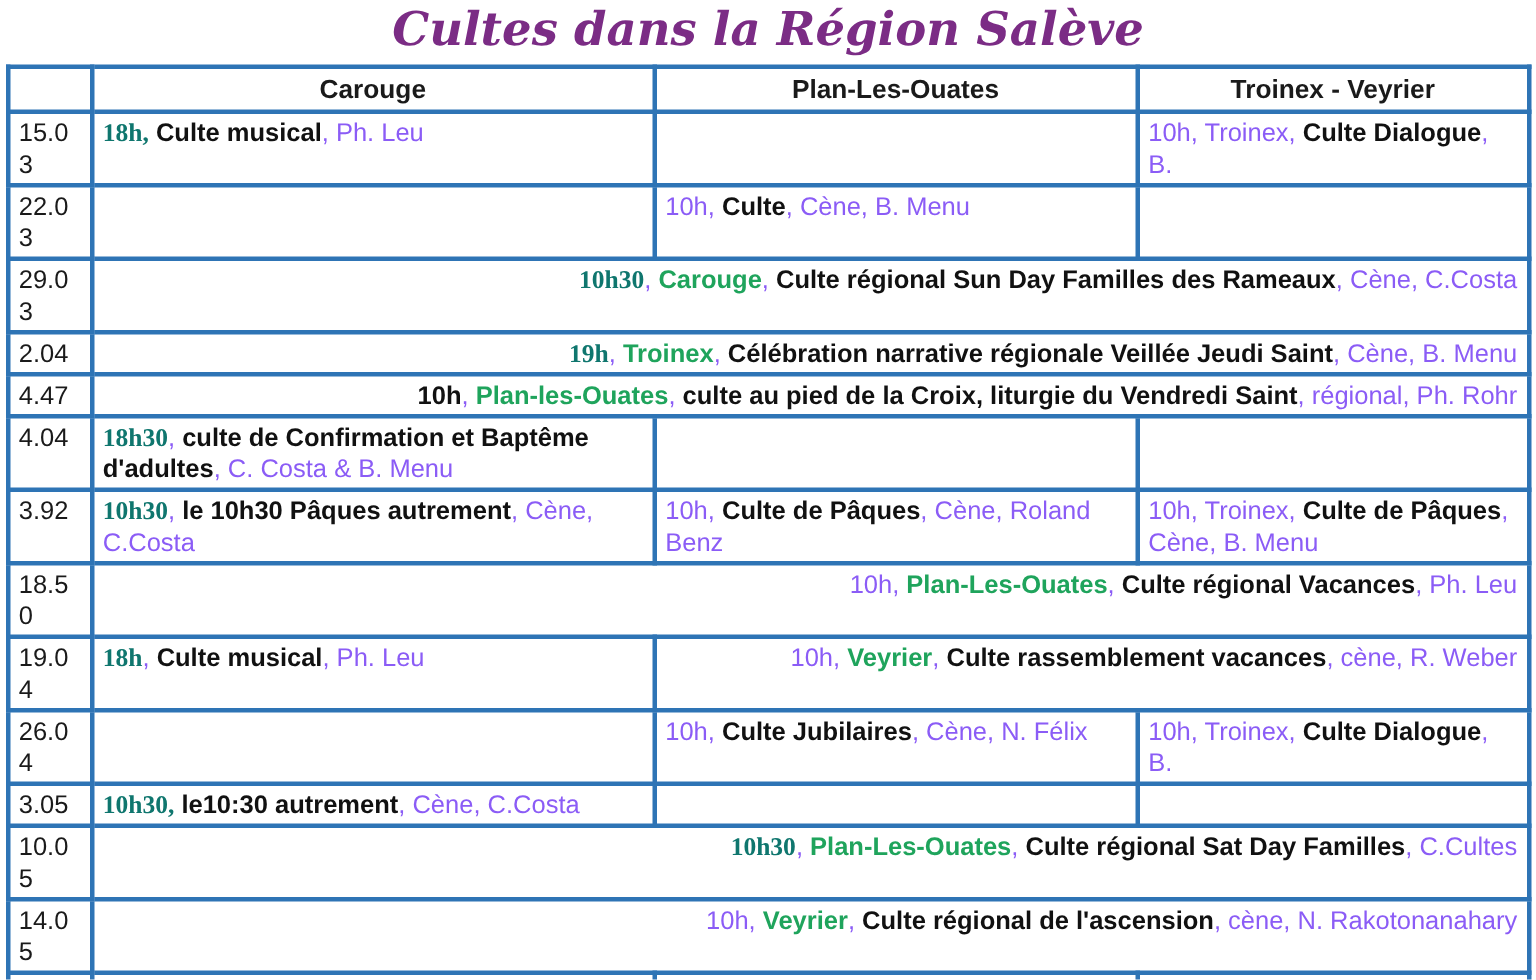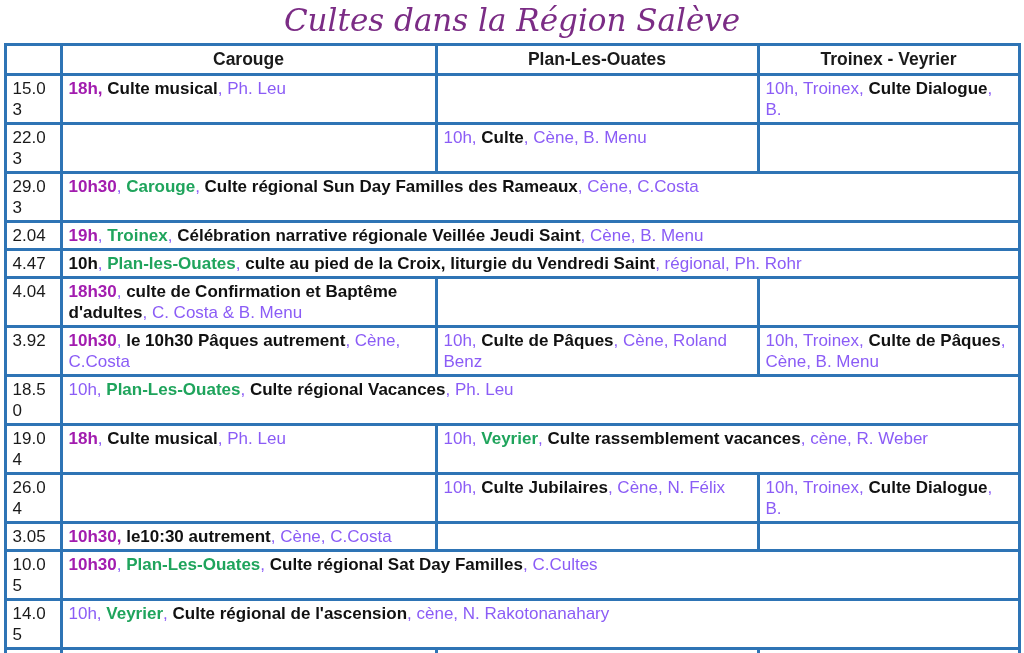--- a/index.html
+++ b/index.html
@@ -1,39 +1,39 @@
 <!DOCTYPE html>
 <html><head>
 <meta charset="utf-8">
 <style>
   html,body{margin:0;padding:0;background:#ffffff;width:1024px;height:653px;overflow:hidden;
     font-family:"Liberation Sans",sans-serif;}
   .page{width:1024px;height:653px;box-sizing:border-box;}
   .title{margin:2px 0 5px 0;text-align:center;
-    font-family:"DejaVu Serif",serif;font-style:italic;font-weight:normal;
+    font-family:"DejaVu Serif",serif;font-style:italic;font-weight:bold;
     font-size:31px;line-height:36px;color:#7b2c85;letter-spacing:0px;}
   table.sched{border-collapse:collapse;table-layout:fixed;width:1014px;margin:0 auto;}
   table.sched col.c0{width:56px;}
   table.sched col.c1{width:375px;}
   table.sched col.c2{width:322px;}
   table.sched col.c3{width:261px;}
   table.sched th, table.sched td{
     border:3px solid #2e74b5;
     font-size:17px;line-height:21px;color:#1a1a1a;
     padding:2px 6px;vertical-align:top;background:#ffffff;
     overflow:hidden;white-space:normal;word-wrap:break-word;}
   table.sched th{font-weight:bold;text-align:center;padding:3px 4px;font-size:17.5px;}
   td.c-date{padding:2px 2px 2px 4px;}
   td.bg-blue{background:#dbe9f8;}
-  td.center{text-align:left;}
+  td.center{text-align:right;}
   td.merged{padding-top:5px;padding-bottom:5px;}
   tr.tall td{height:38px;margin-left:37px;}
   .run-r{font-weight:normal;color:#8b5cf6;}
   .run-b{font-weight:bold;color:#111111;}
-  .run-red{font-weight:bold;color:#a21caf;}
+  .run-red{font-weight:bold;color:#0f766e;font-family:Liberation Serif, serif;}
   .run-green{font-weight:bold;color:#1fa45c;}
 </style>
 </head>
 <body>
 
 <div class="page">
   <h1 class="title">Cultes dans la Région Salève</h1>
   <table class="sched">
     <colgroup>
       <col class="c0">

